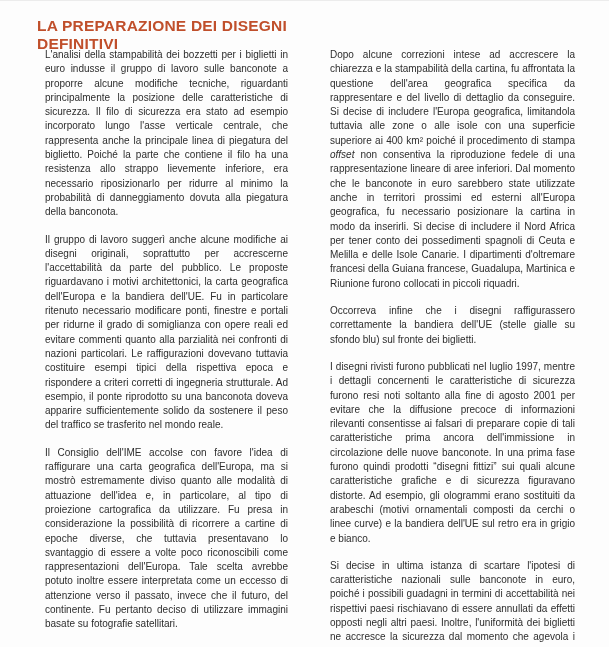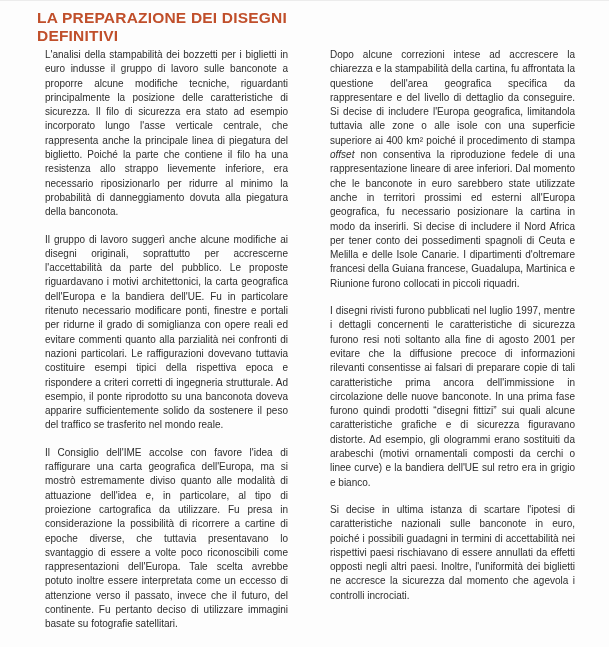--- a/index.html
+++ b/index.html
@@ -13,21 +13,21 @@
     height: 647px;
     background: #fdfdfd;
     border-top: 1px solid #ececec;
     box-sizing: border-box;
     font-family: "Liberation Sans", sans-serif;
     overflow: hidden;
   }
   .title {
     position: absolute;
     left: 37px;
-    top: 8px;
+    top: 16px;
     width: 268px;
     margin: 0;
     font-size: 15.5px;
     line-height: 17.5px;
     font-weight: 700;
     letter-spacing: 0.2px;
     color: #c04f2b;
   }
   .columns {
     position: absolute;
@@ -63,17 +63,18 @@
 
   <div class="columns">
     <div class="col">
       <p>L'analisi della stampabilità dei bozzetti per i biglietti in euro indusse il gruppo di lavoro sulle banconote a proporre alcune modifiche tecniche, riguardanti principalmente la posizione delle caratteristiche di sicurezza. Il filo di sicurezza era stato ad esempio incorporato lungo l'asse verticale centrale, che rappresenta anche la principale linea di piegatura del biglietto. Poiché la parte che contiene il filo ha una resistenza allo strappo lievemente inferiore, era necessario riposizionarlo per ridurre al minimo la probabilità di danneggiamento dovuta alla piegatura della banconota.</p>
       <p>Il gruppo di lavoro suggerì anche alcune modifiche ai disegni originali, soprattutto per accrescerne l'accettabilità da parte del pubblico. Le proposte riguardavano i motivi architettonici, la carta geografica dell'Europa e la bandiera dell'UE. Fu in particolare ritenuto necessario modificare ponti, finestre e portali per ridurne il grado di somiglianza con opere reali ed evitare commenti quanto alla parzialità nei confronti di nazioni particolari. Le raffigurazioni dovevano tuttavia costituire esempi tipici della rispettiva epoca e rispondere a criteri corretti di ingegneria strutturale. Ad esempio, il ponte riprodotto su una banconota doveva apparire sufficientemente solido da sostenere il peso del traffico se trasferito nel mondo reale.</p>
       <p>Il Consiglio dell'IME accolse con favore l'idea di raffigurare una carta geografica dell'Europa, ma si mostrò estremamente diviso quanto alle modalità di attuazione dell'idea e, in particolare, al tipo di proiezione cartografica da utilizzare. Fu presa in considerazione la possibilità di ricorrere a cartine di epoche diverse, che tuttavia presentavano lo svantaggio di essere a volte poco riconoscibili come rappresentazioni dell'Europa. Tale scelta avrebbe potuto inoltre essere interpretata come un eccesso di attenzione verso il passato, invece che il futuro, del continente. Fu pertanto deciso di utilizzare immagini basate su fotografie satellitari.</p>
     </div>
 
     <div class="col col-right">
       <p>Dopo alcune correzioni intese ad accrescere la chiarezza e la stampabilità della cartina, fu affrontata la questione dell'area geografica specifica da rappresentare e del livello di dettaglio da conseguire. Si decise di includere l'Europa geografica, limitandola tuttavia alle zone o alle isole con una superficie superiore ai 400 km² poiché il procedimento di stampa <em>offset</em> non consentiva la riproduzione fedele di una rappresentazione lineare di aree inferiori. Dal momento che le banconote in euro sarebbero state utilizzate anche in territori prossimi ed esterni all'Europa geografica, fu necessario posizionare la cartina in modo da inserirli. Si decise di includere il Nord Africa per tener conto dei possedimenti spagnoli di Ceuta e Melilla e delle Isole Canarie. I dipartimenti d'oltremare francesi della Guiana francese, Guadalupa, Martinica e Riunione furono collocati in piccoli riquadri.</p>
+      <p>Occorreva infine che i disegni raffigurassero correttamente la bandiera dell'UE (stelle gialle su sfondo blu) sul fronte dei biglietti.</p>
       <p>I disegni rivisti furono pubblicati nel luglio 1997, mentre i dettagli concernenti le caratteristiche di sicurezza furono resi noti soltanto alla fine di agosto 2001 per evitare che la diffusione precoce di informazioni rilevanti consentisse ai falsari di preparare copie di tali caratteristiche prima ancora dell'immissione in circolazione delle nuove banconote. In una prima fase furono quindi prodotti “disegni fittizi” sui quali alcune caratteristiche grafiche e di sicurezza figuravano distorte. Ad esempio, gli ologrammi erano sostituiti da arabeschi (motivi ornamentali composti da cerchi o linee curve) e la bandiera dell'UE sul retro era in grigio e bianco.</p>
       <p>Si decise in ultima istanza di scartare l'ipotesi di caratteristiche nazionali sulle banconote in euro, poiché i possibili guadagni in termini di accettabilità nei rispettivi paesi rischiavano di essere annullati da effetti opposti negli altri paesi. Inoltre, l'uniformità dei biglietti ne accresce la sicurezza dal momento che agevola i controlli incrociati.</p>
     </div>
   </div>
 </div>
 
 </body></html>

